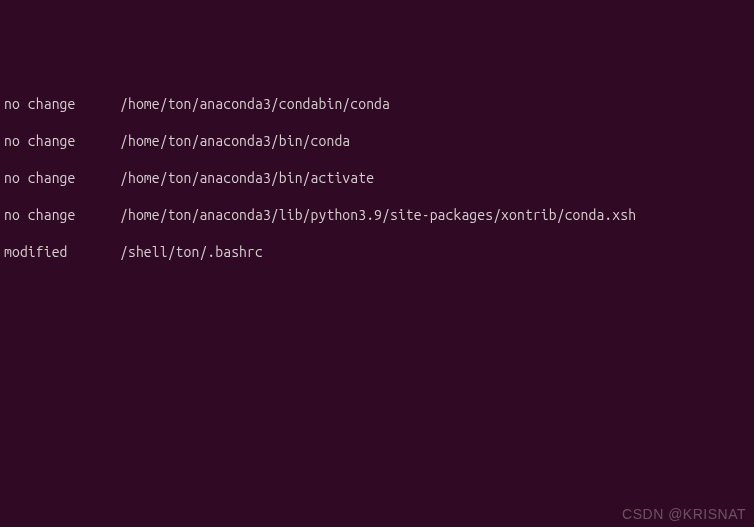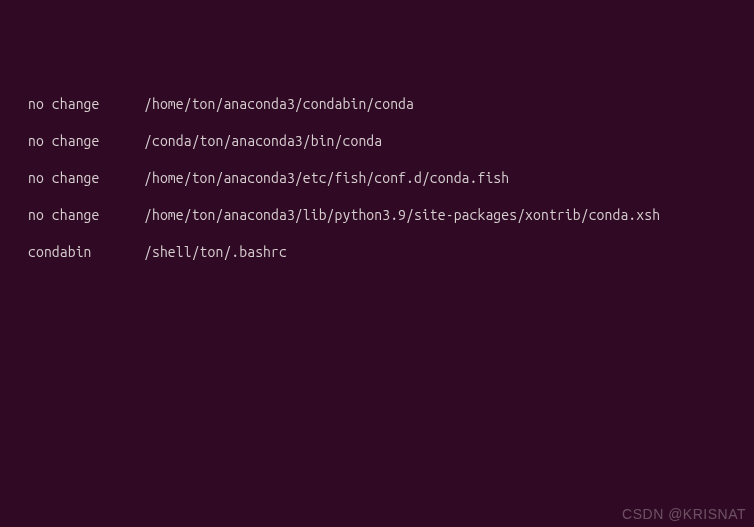--- a/index.html
+++ b/index.html
@@ -11,43 +11,43 @@
       line-height: 18.5px;
       width: 754px;
       height: 527px;
       padding: 2px 4px;
       white-space: pre;
       overflow: hidden;
       position: relative;
       letter-spacing: 0.1px;
     }
     .line { display: block; }
-    .status { display: inline-block; width: 116px; margin-left: 24px; }
+    .status { display: inline-block; width: 116px; }
     .watermark {
       position: absolute;
       bottom: 4px;
       right: 8px;
       color: rgba(220, 210, 215, 0.35);
       font-size: 14px;
       font-family: Arial, sans-serif;
       letter-spacing: 0.5px;
       text-align: center;
     }
   </style>
 </head>
 <body>
 
 
 
 <div>
 <span class="line"><span class="status">no change</span><span>/home/ton/anaconda3/condabin/conda</span></span>
-<span class="line"><span class="status">no change</span><span>/conda/ton/anaconda3/bin/conda</span></span>
-<span class="line"><span class="status">no change</span><span>/home/ton/anaconda3/etc/fish/conf.d/conda.fish</span></span>
+<span class="line"><span class="status">no change</span><span>/home/ton/anaconda3/bin/conda</span></span>
+<span class="line"><span class="status">no change</span><span>/home/ton/anaconda3/bin/activate</span></span>
 <span class="line"><span class="status">no change</span><span>/home/ton/anaconda3/lib/python3.9/site-packages/xontrib/conda.xsh</span></span>
-<span class="line"><span class="status">condabin</span><span>/shell/ton/.bashrc</span></span>
+<span class="line"><span class="status">modified</span><span>/shell/ton/.bashrc</span></span>
 
 
 
 
 
 
 
 
 
 

